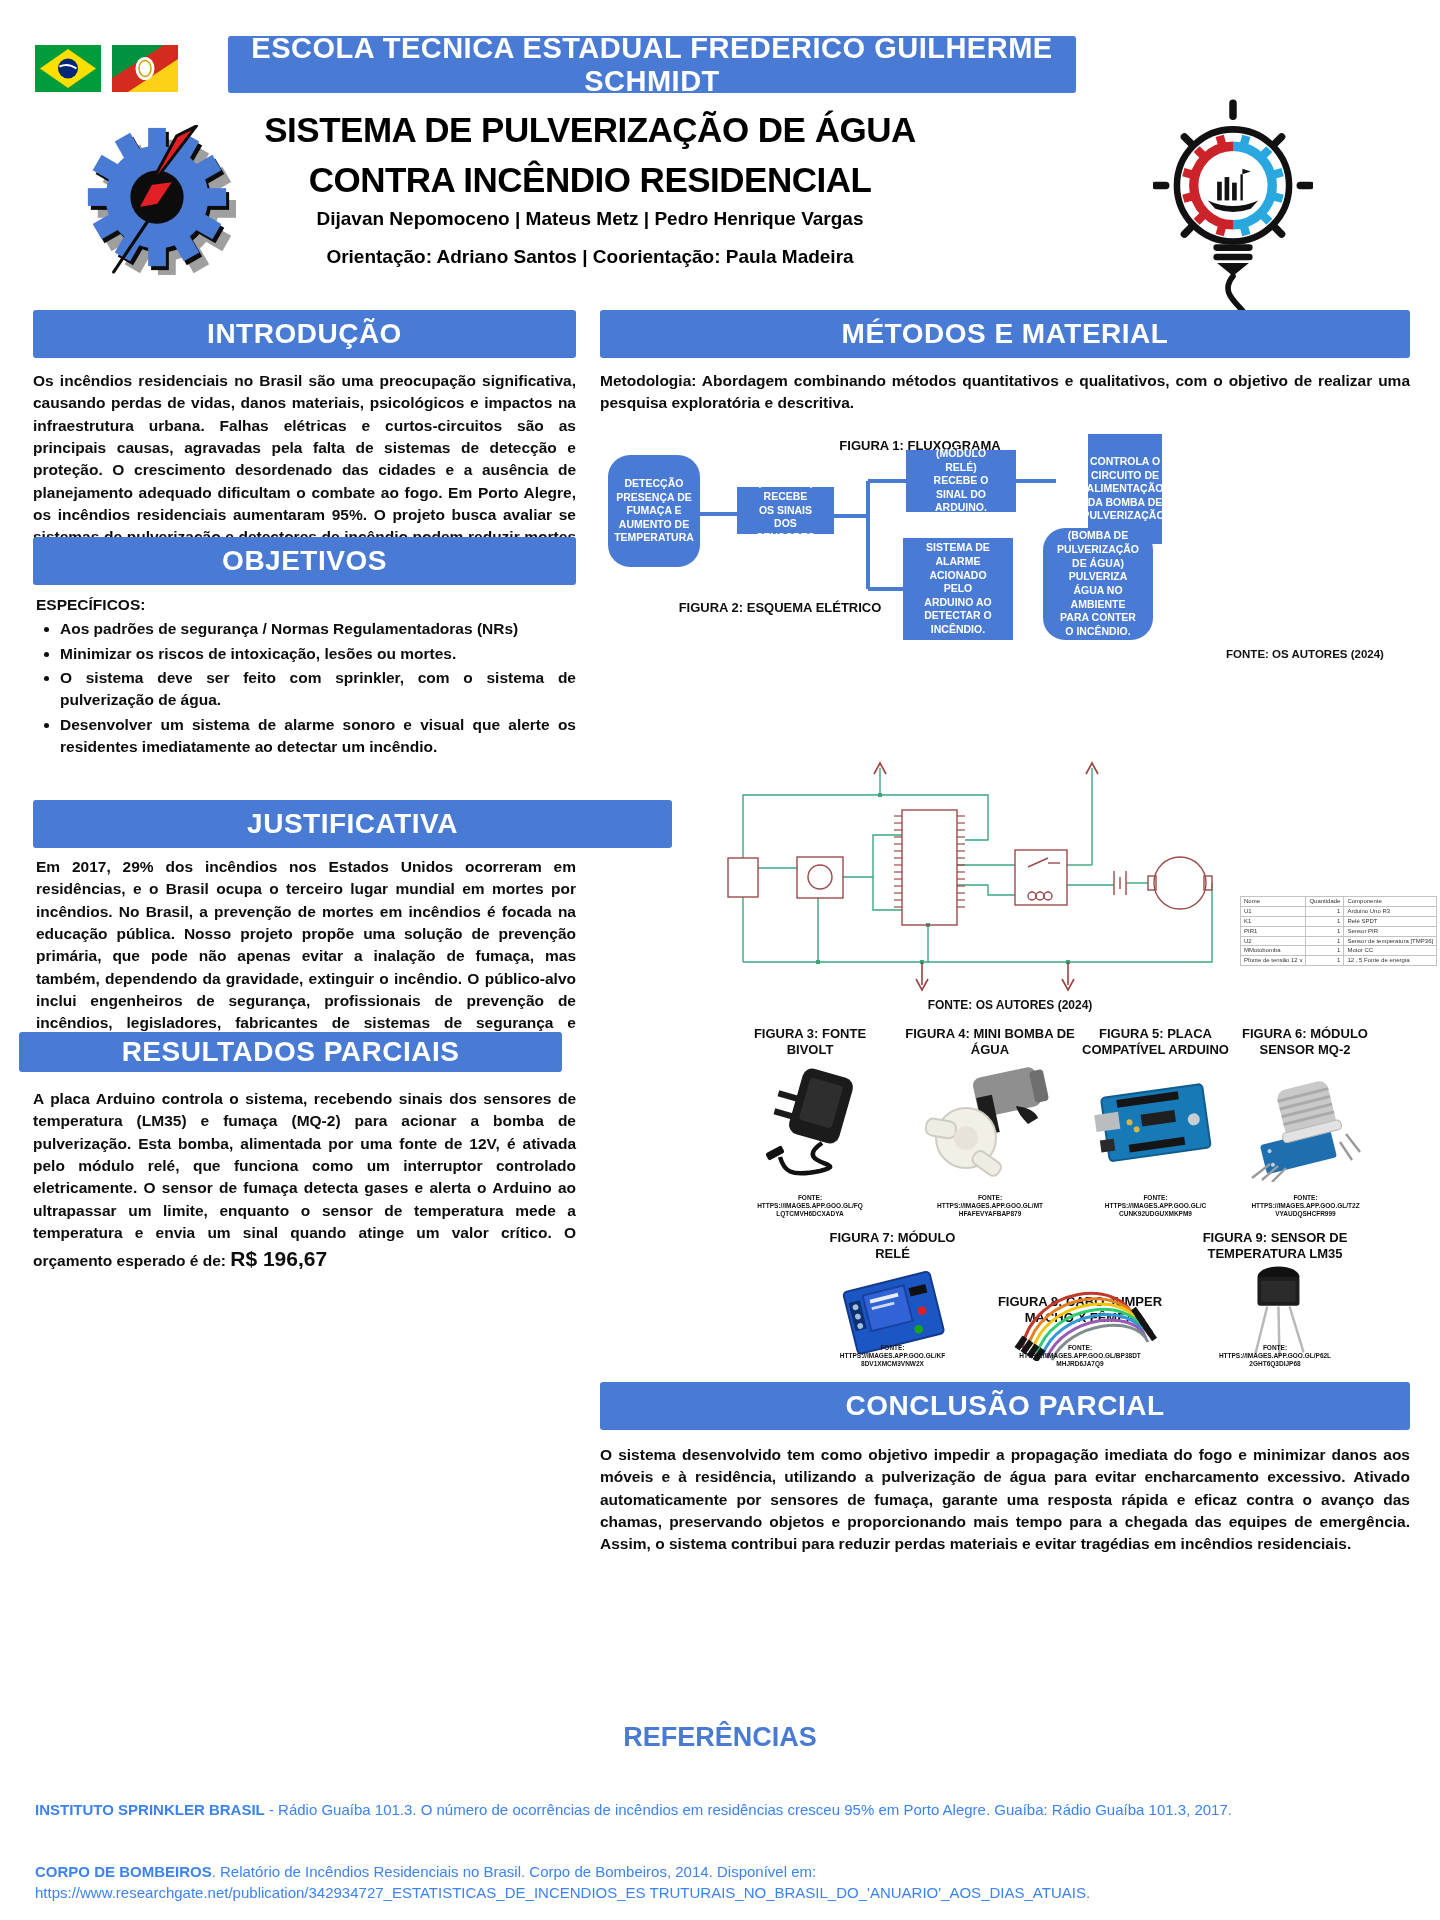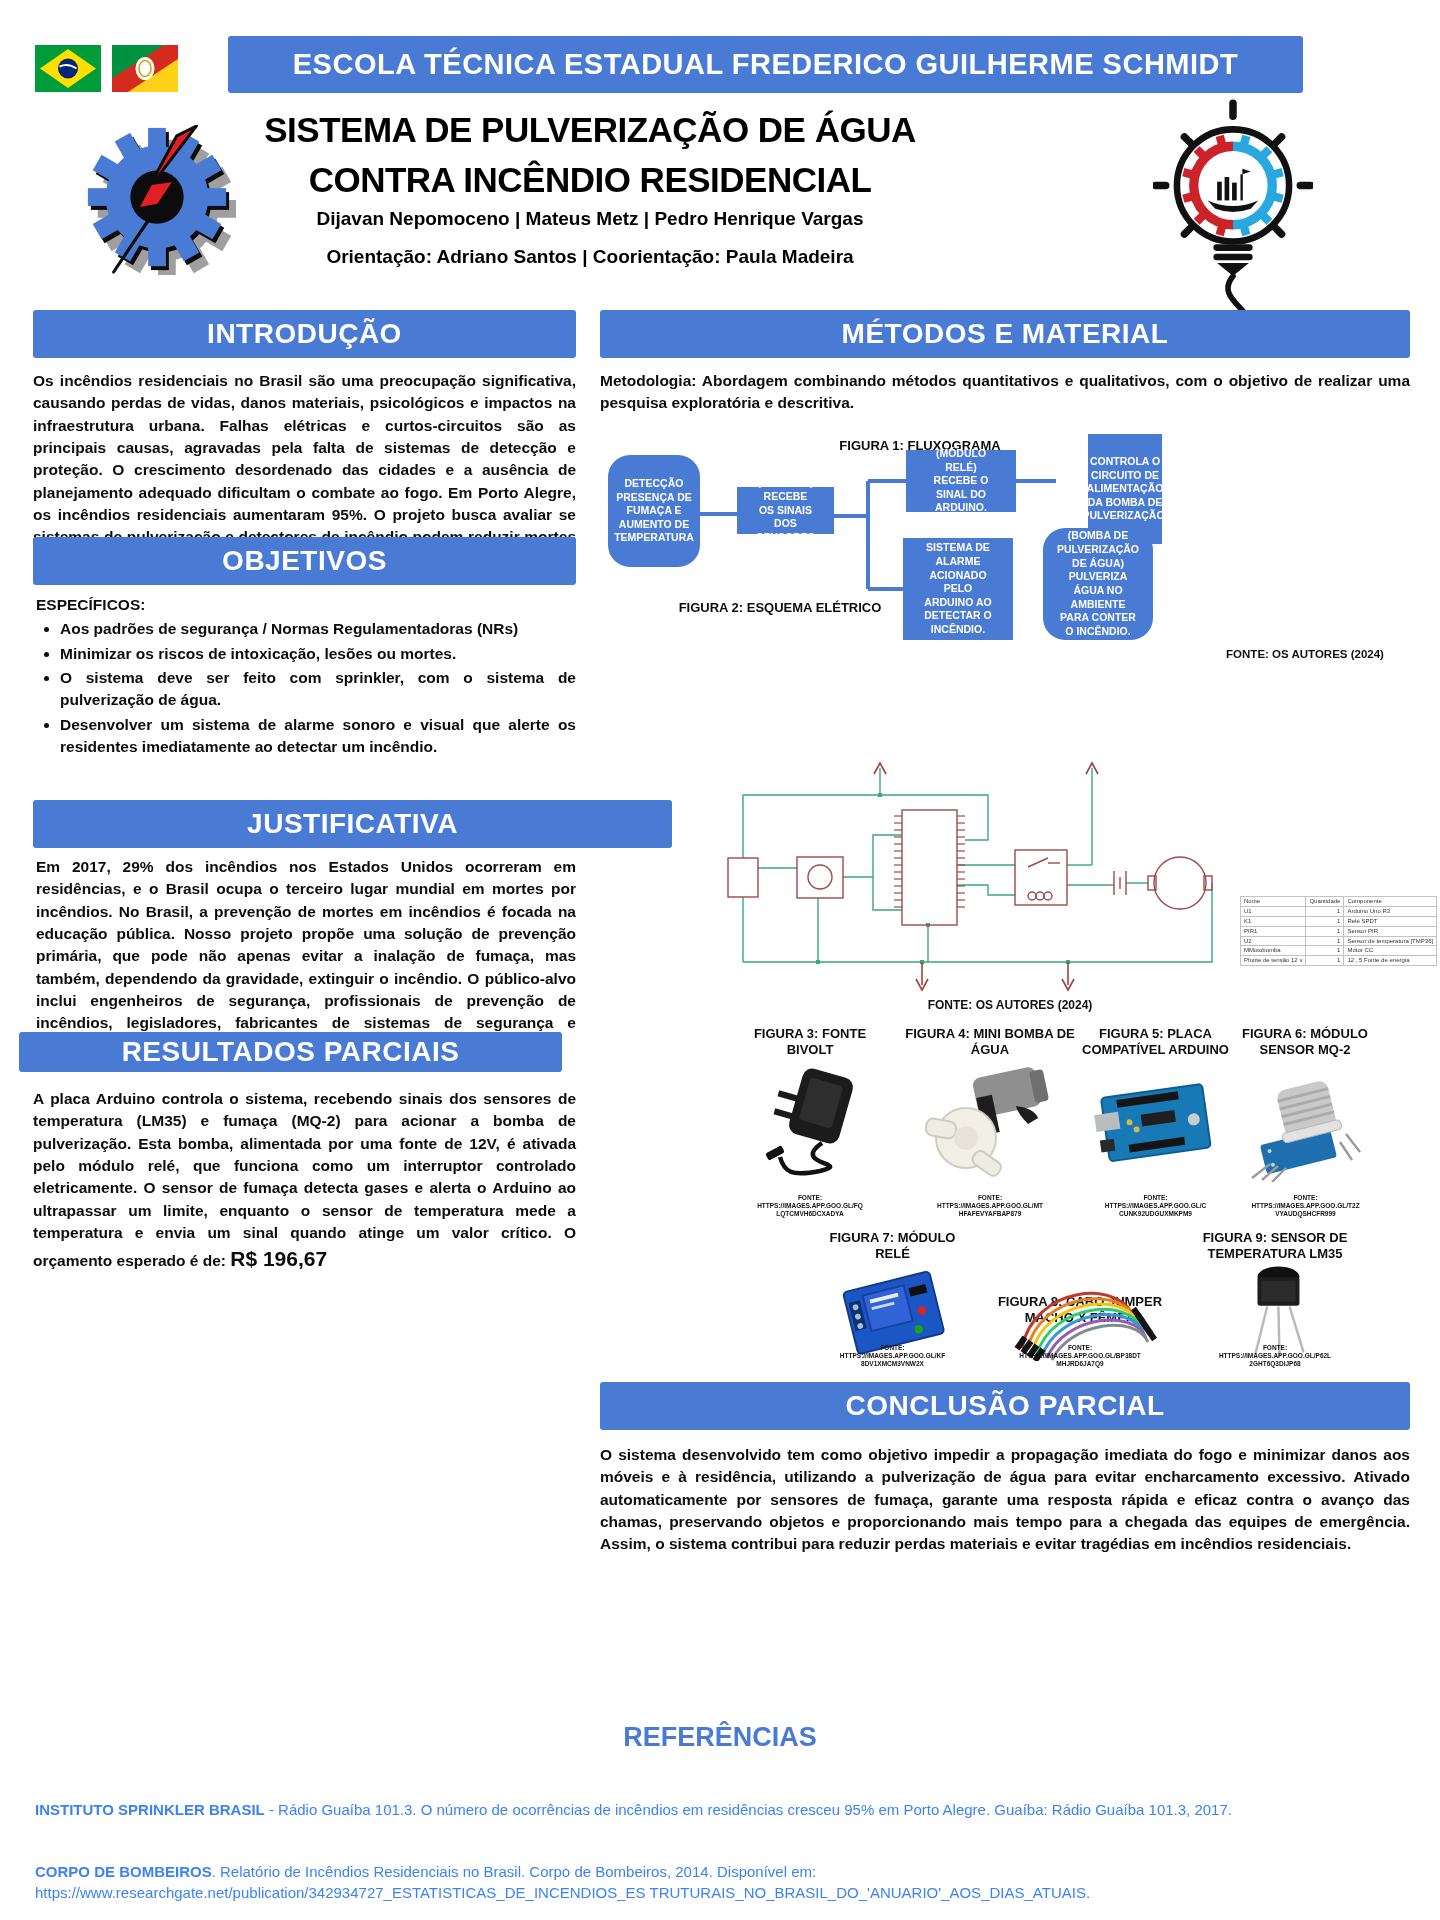--- a/index.html
+++ b/index.html
@@ -47,21 +47,21 @@
   <path d="M24.5,21.5 q 8.5,-4 17,2" stroke="#fff" stroke-width="2" fill="none"></path>
 </svg>
 <svg class="abs" style="left:112px;top:45px;" width="66" height="47" viewBox="0 0 66 47">
   <rect width="66" height="47" fill="#00923f"></rect>
   <polygon points="66,5 66,47 0,47" fill="#fcd116"></polygon>
   <polygon points="0,47 0,33 52,0 66,0 66,14 16,47" fill="#d52b1e"></polygon>
   <ellipse cx="33" cy="23.5" rx="9.5" ry="11.5" fill="#fff"></ellipse>
   <ellipse cx="33" cy="23.5" rx="6" ry="8" fill="none" stroke="#c8a200" stroke-width="1.5"></ellipse>
 </svg>
 
-<div class="hdr" style="left:228px;top:36px;width:1075px;height:57px;">
+<div class="hdr" style="left:228px;top:36px;width:848px;height:57px;">
   <span class="banner-text">ESCOLA TÉCNICA ESTADUAL FREDERICO GUILHERME SCHMIDT</span>
 </div>
 
 <svg class="abs" style="left:78px;top:125px;" width="158" height="150" viewBox="0 0 160 150">
   <defs>
     <g id="gear">
       <rect x="71" y="2" width="18" height="24" transform="rotate(0 80 72)"></rect>
       <rect x="71" y="2" width="18" height="24" transform="rotate(30 80 72)"></rect>
       <rect x="71" y="2" width="18" height="24" transform="rotate(60 80 72)"></rect>
       <rect x="71" y="2" width="18" height="24" transform="rotate(90 80 72)"></rect>

